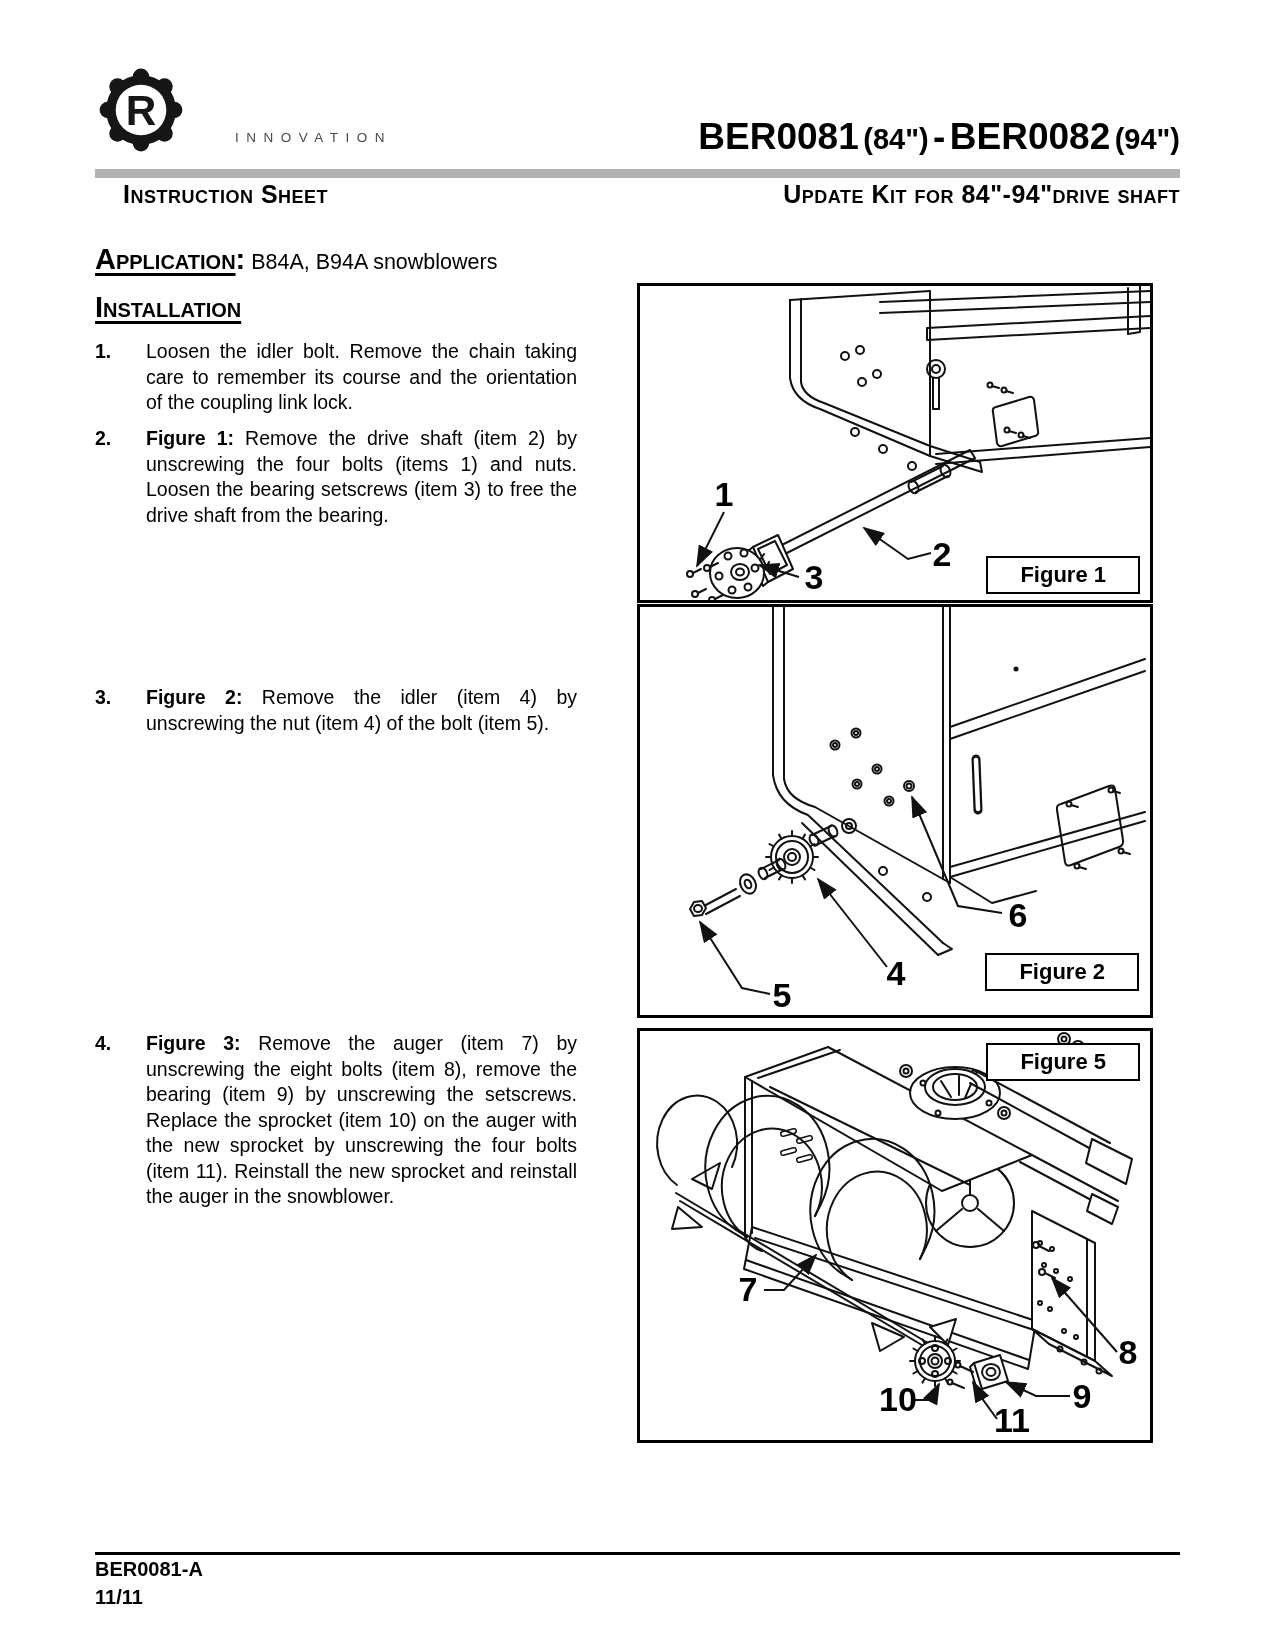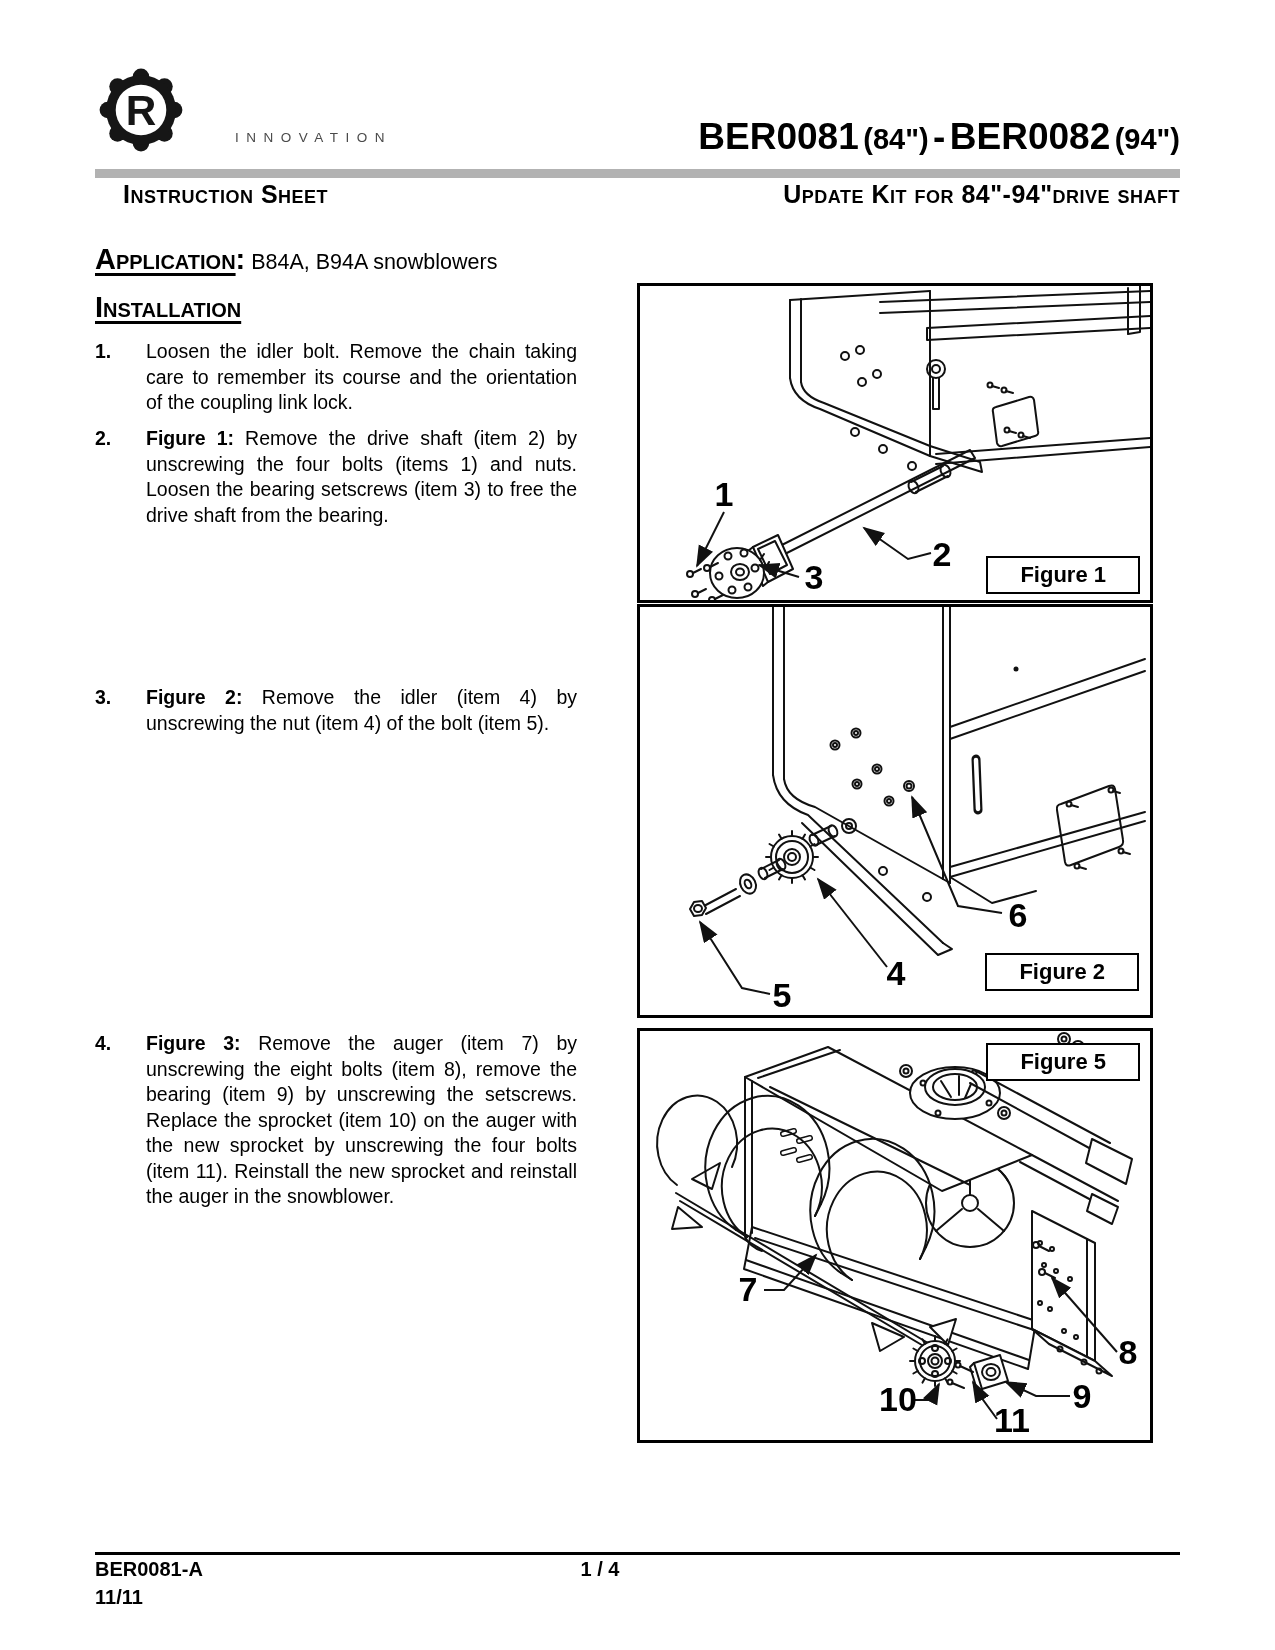--- a/index.html
+++ b/index.html
@@ -354,16 +354,15 @@
         <text x="442" y="377" class="callout">9</text>
         <text x="258" y="380" class="callout">10</text>
         <text x="372" y="401" class="callout">11</text>
       </g>
     </svg>
     <div class="fig-tag">Figure 5</div>
   </div>
 
   <div class="footer-rule"></div>
   <div class="footer-code">BER0081-A</div>
-  <div class="footer-page">1 / 4</div>
   <div class="footer-rev">11/11</div>
 
 </div>
 
 </body></html>

